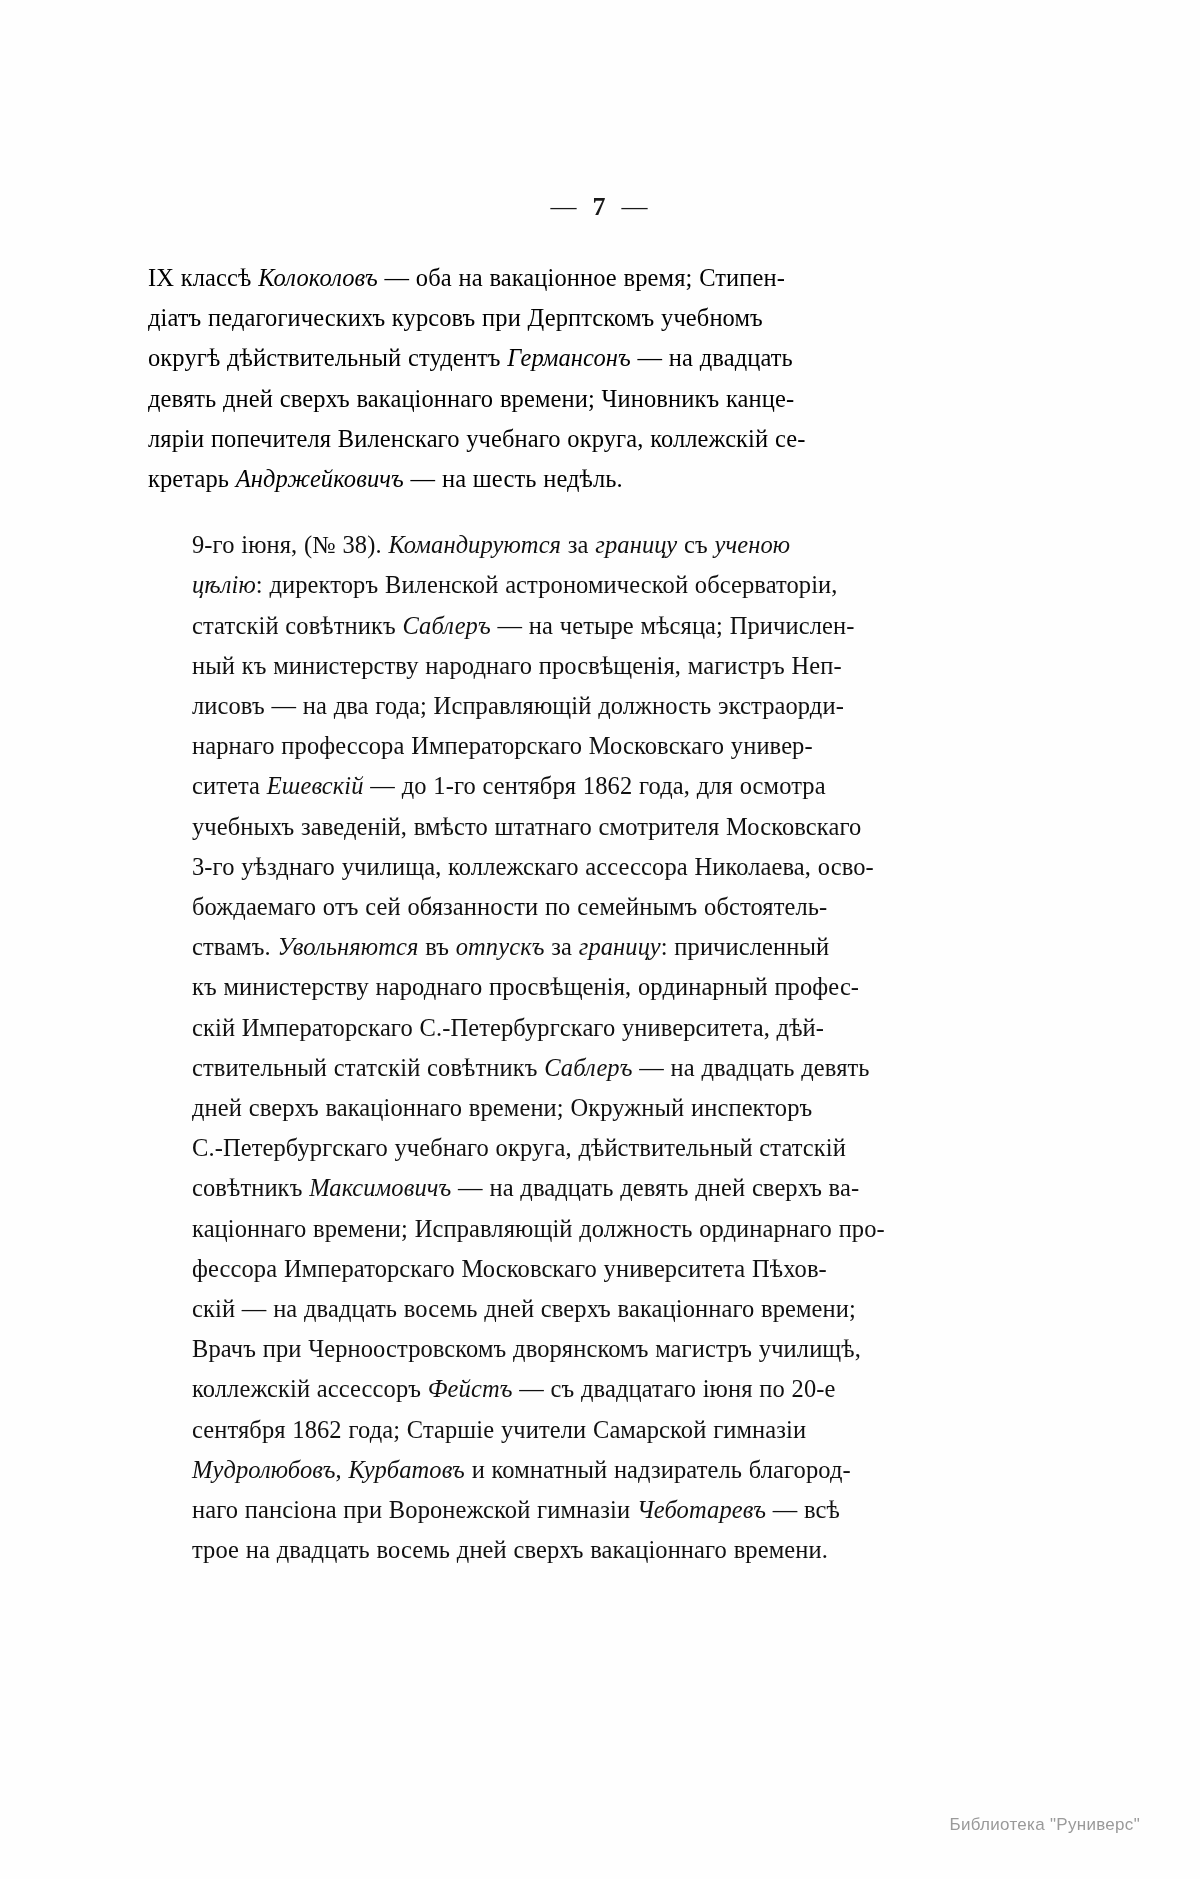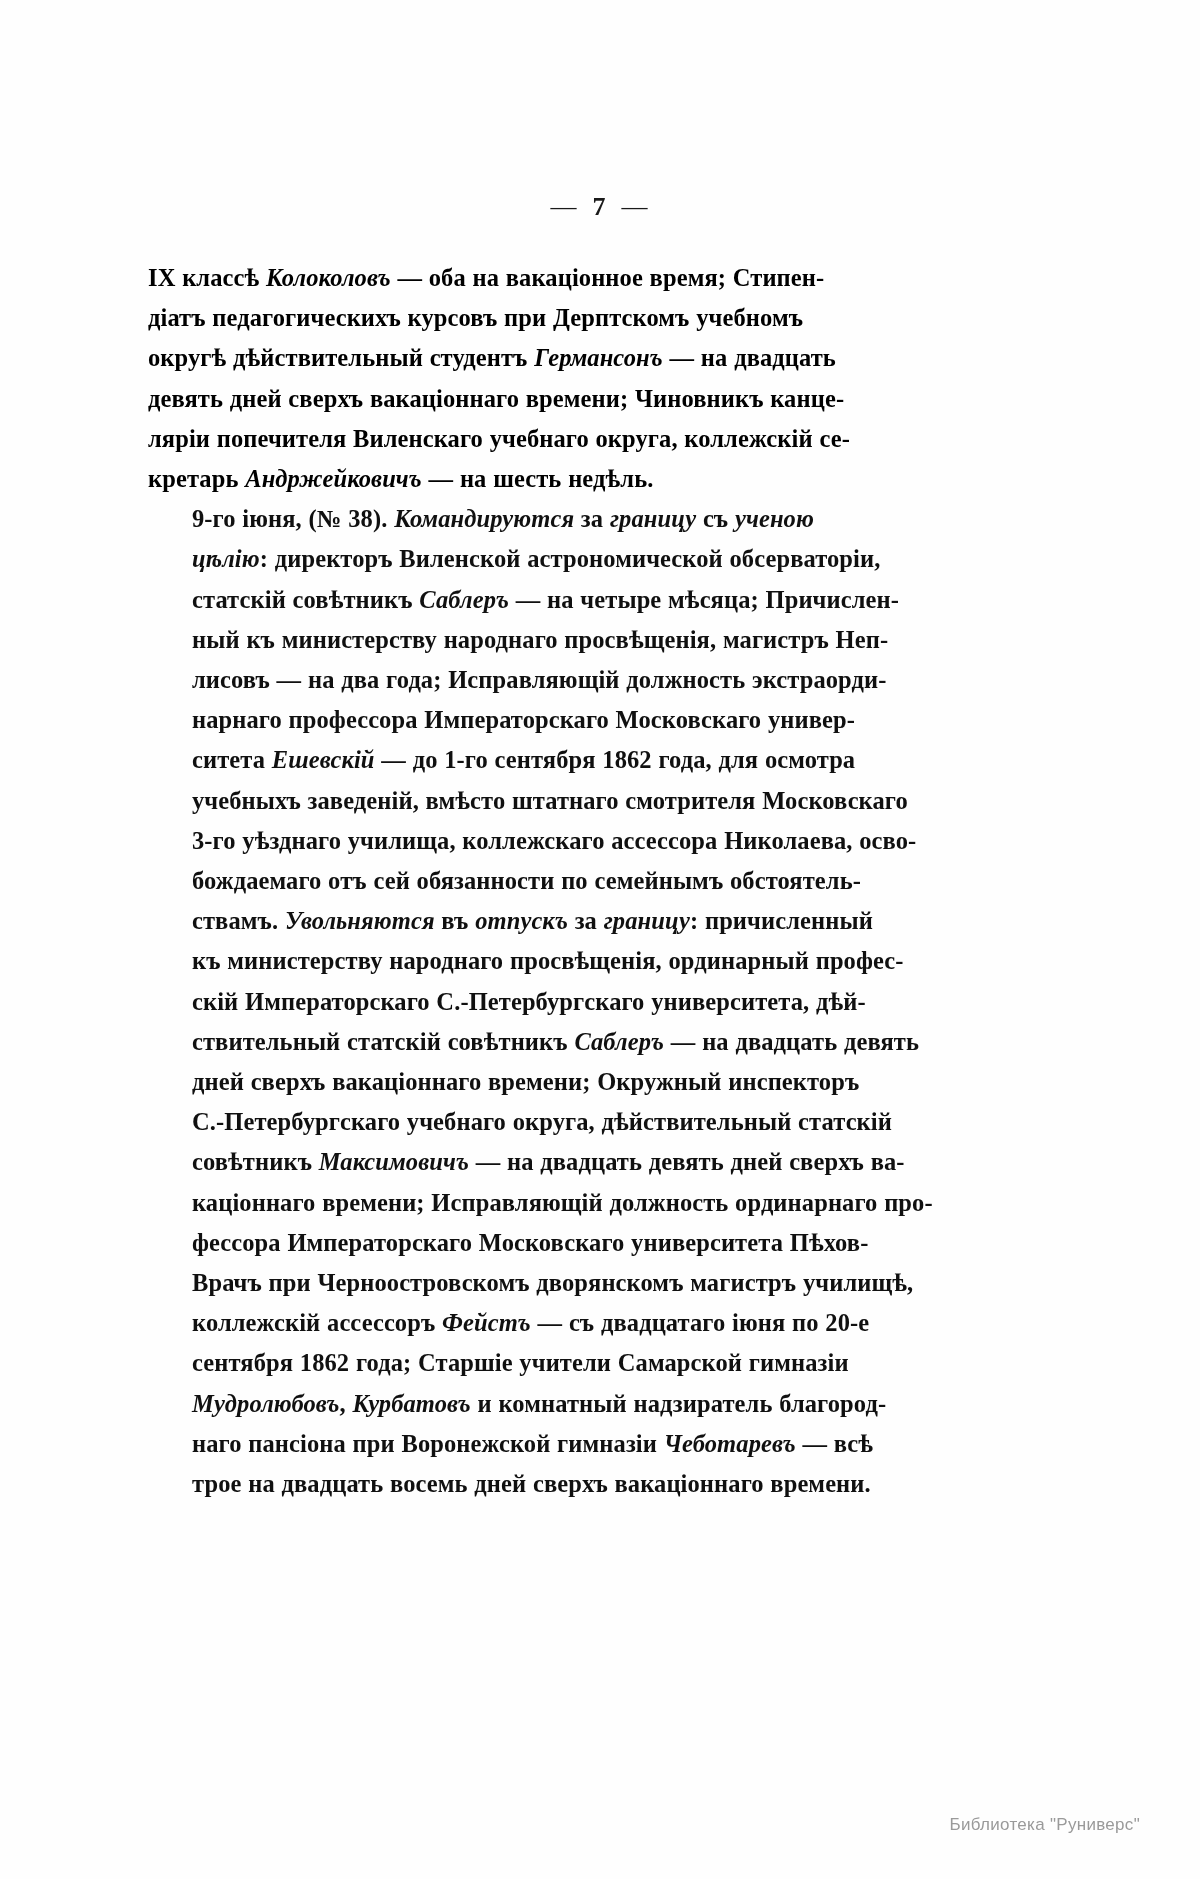--- a/index.html
+++ b/index.html
@@ -47,28 +47,28 @@
     line-height: 40.2px;
     text-align: justify;
     color: #101010;
     letter-spacing: 0.1px;
     word-spacing: 0.5px;
   }
   .para {
     margin: 0 0 0 0;
   }
   .para + .para {
-    font-weight: bold;
+    margin-top: 26px;
   }
   .para.indent {
     text-indent: 44px;
   }
   
   .inked {
-    font-weight: 700;
+    font-weight: 400;
     color: #000;
   }
   .watermark {
     position: absolute;
     right: 60px;
     bottom: 44px;
     font-family: "Liberation Sans", sans-serif;
     font-size: 17px;
     color: #9a9a9a;
     letter-spacing: 0.3px;
@@ -110,20 +110,21 @@
       <span class="line">бождаемаго отъ сей обязанности по семейнымъ обстоятель-</span>
       <span class="line">ствамъ. <i>Увольняются</i> въ <i>отпускъ</i> за <i><i>границу</i></i>: причисленный</span>
       <span class="line">къ министерству народнаго просвѣщенія, ординарный профес-</span>
       <span class="line">скій Императорскаго С.-Петербургскаго университета, дѣй-</span>
       <span class="line">ствительный статскій совѣтникъ <i>Саблеръ</i> — на двадцать девять</span>
       <span class="line">дней сверхъ вакаціоннаго времени; Окружный инспекторъ</span>
       <span class="line">С.-Петербургскаго учебнаго округа, дѣйствительный статскій</span>
       <span class="line">совѣтникъ <i>Максимовичъ</i> — на двадцать девять дней сверхъ ва-</span>
       <span class="line">каціоннаго времени; Исправляющій должность ординарнаго про-</span>
       <span class="line">фессора Императорскаго Московскаго университета Пѣхов-</span>
+      <span class="line">скій — на двадцать восемь дней сверхъ вакаціоннаго времени;</span>
       <span class="line">Врачъ при Черноостровскомъ дворянскомъ магистръ училищѣ,</span>
       <span class="line">коллежскій ассессоръ <i>Фейстъ</i> — съ двадцатаго іюня по 20-е</span>
       <span class="line">сентября 1862 года; Старшіе учители Самарской гимназіи</span>
       <span class="line"><i>Мудролюбовъ</i>, <i>Курбатовъ</i> и комнатный надзиратель благород-</span>
       <span class="line">наго пансіона при Воронежской гимназіи <i>Чеботаревъ</i> — всѣ</span>
       <span class="line">трое на двадцать восемь дней сверхъ вакаціоннаго времени.</span>
     </p>
 
   </div>
 

